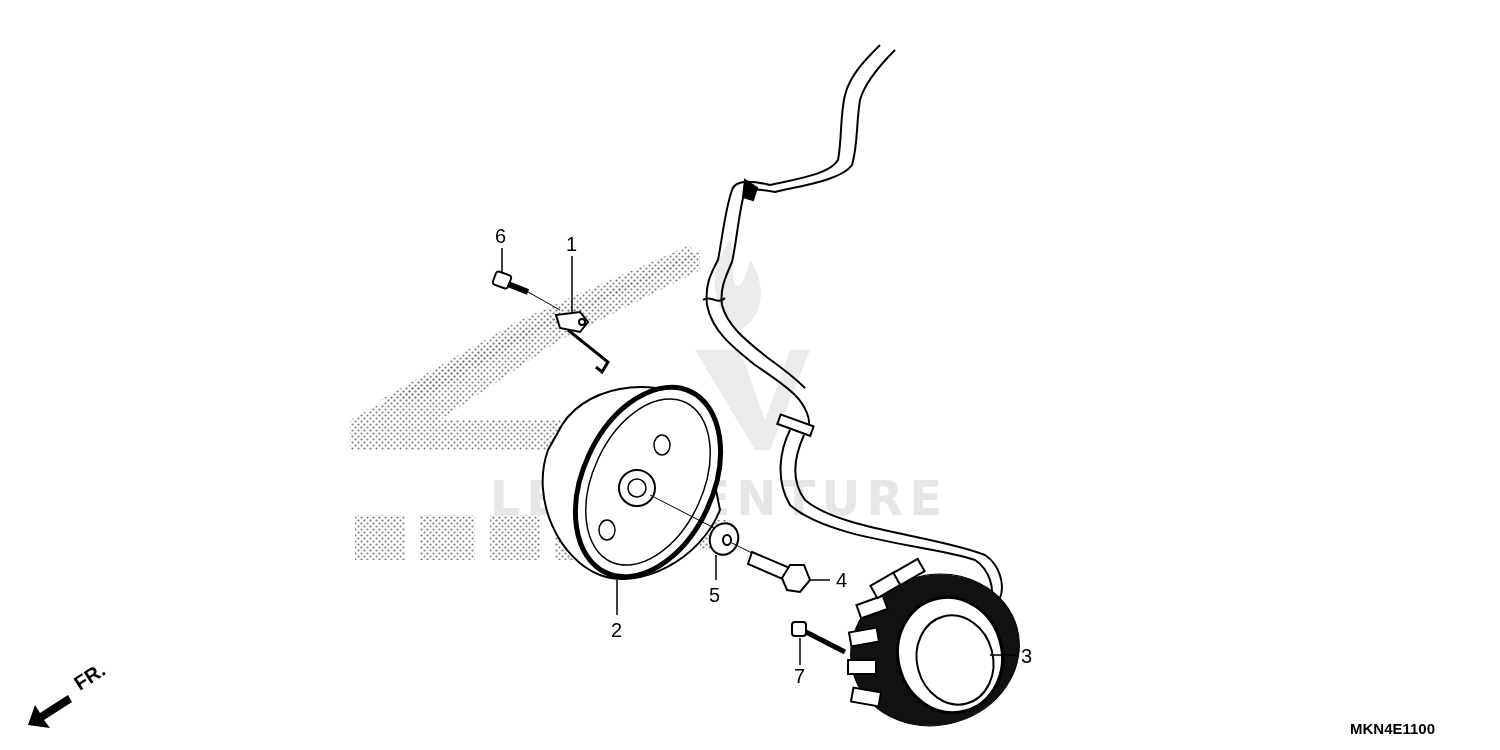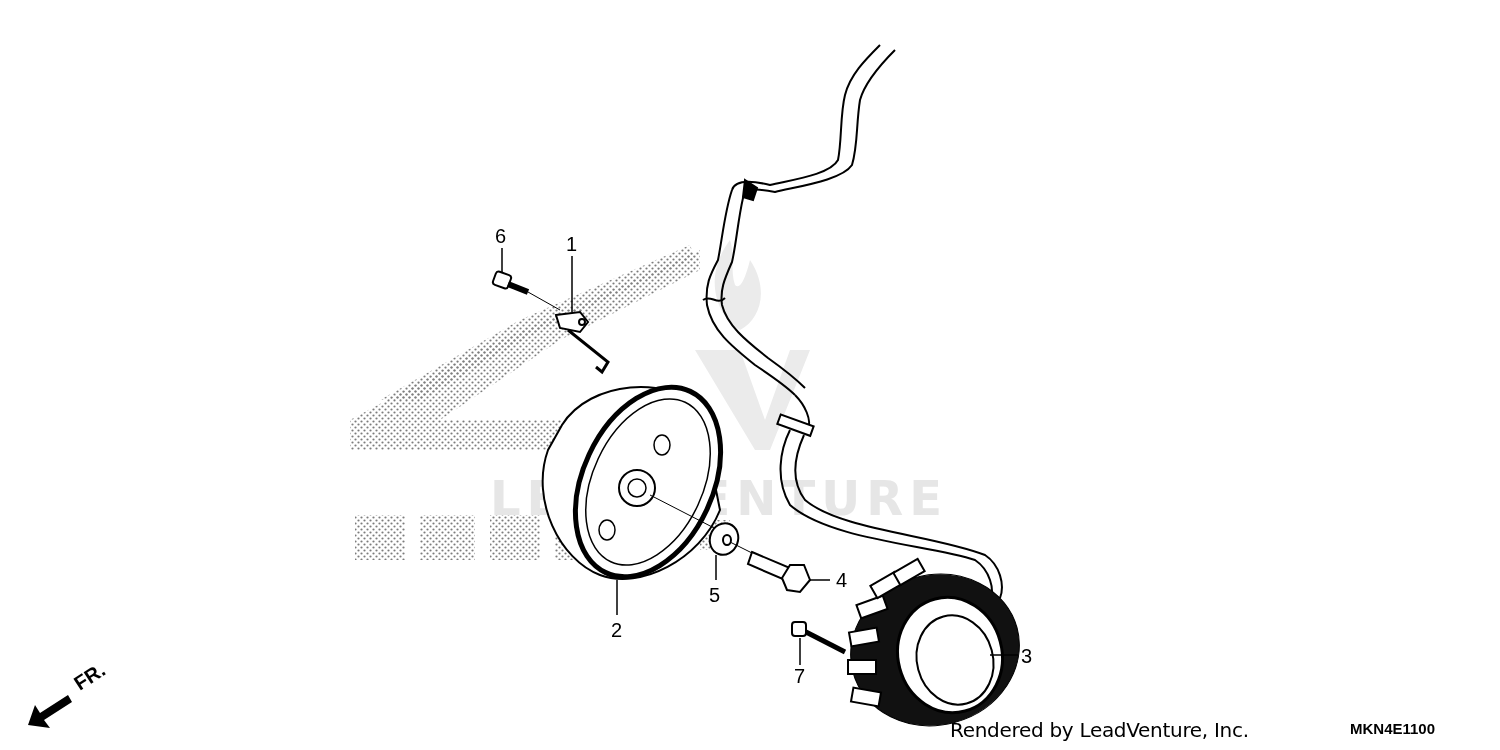--- a/index.html
+++ b/index.html
@@ -130,15 +130,14 @@
   <div class="callout" style="left:495px;top:226px;">6</div>
   <div class="callout" style="left:566px;top:234px;">1</div>
   <div class="callout" style="left:611px;top:620px;">2</div>
   <div class="callout" style="left:709px;top:585px;">5</div>
   <div class="callout" style="left:836px;top:570px;">4</div>
   <div class="callout" style="left:1021px;top:646px;">3</div>
   <div class="callout" style="left:794px;top:666px;">7</div>
 
   <div class="fr-label">FR.</div>
 
-  <div class="footer-credit">Rendered by LeadVenture, Inc.</div>
   <div class="footer-code">MKN4E1100</div>
 </div>
 
 </body></html>

